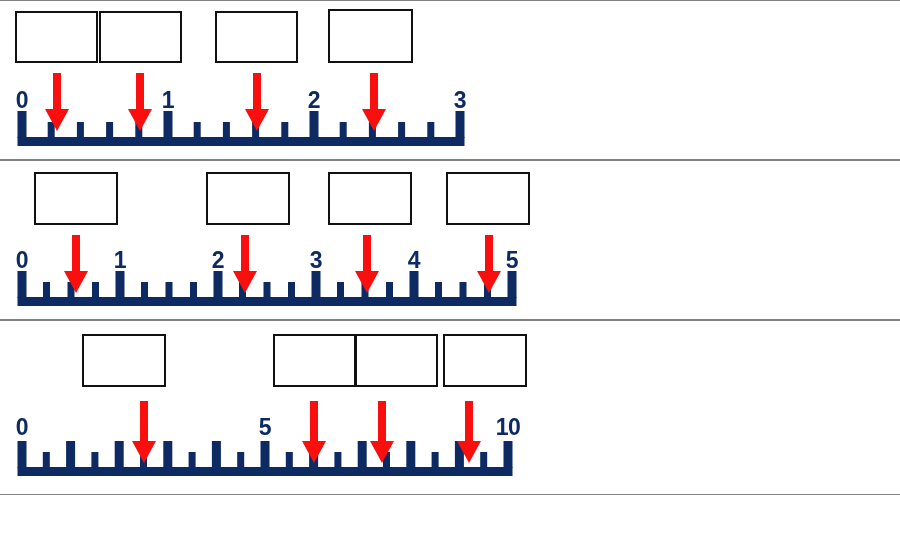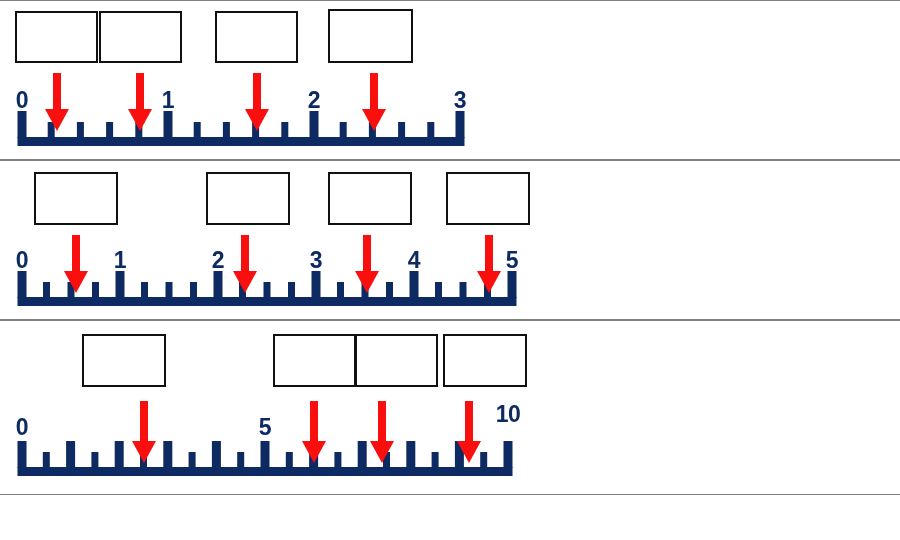--- a/index.html
+++ b/index.html
@@ -202,21 +202,21 @@
           <rect x="357.7" y="120" width="9" height="27" fill="#0d2a63"></rect>
           <rect x="383" y="131" width="7" height="16" fill="#0d2a63"></rect>
           <rect x="406.3" y="120" width="9" height="27" fill="#0d2a63"></rect>
           <rect x="431.6" y="131" width="7" height="16" fill="#0d2a63"></rect>
           <rect x="454.90000000000003" y="120" width="9" height="27" fill="#0d2a63"></rect>
           <rect x="480.2" y="131" width="7" height="16" fill="#0d2a63"></rect>
           <rect x="503.5" y="120" width="9" height="27" fill="#0d2a63"></rect>
         </svg>
         <div class="tick-label" style="left: 22px; top: 95px; color: rgb(13, 42, 99);">0</div>
         <div class="tick-label" style="left: 265px; top: 95px; color: rgb(13, 42, 99);">5</div>
-        <div class="tick-label" style="left: 508px; top: 82px; color: rgb(13, 42, 99);">10</div>
+        <div class="tick-label" style="left: 508px; top: 95px; color: rgb(13, 42, 99);">10</div>
       </div>
       <div class="answer-box" style="left: 82px; top: 13px; width: 84px; height: 53px; border-color: rgb(17, 17, 17);"></div>
       <div class="answer-box" style="left: 273px; top: 13px; width: 83px; height: 53px; border-color: rgb(17, 17, 17);"></div>
       <div class="answer-box" style="left: 355px; top: 13px; width: 83px; height: 53px; border-color: rgb(17, 17, 17);"></div>
       <div class="answer-box" style="left: 443px; top: 13px; width: 84px; height: 53px; border-color: rgb(17, 17, 17);"></div>
       <div class="arrow" style="left: 130.5px; top: 80px;">
         <svg width="26" height="62" viewBox="0 0 26 62">
           <rect x="9" y="0" width="8" height="42" fill="#fa0f0f"></rect>
           <polygon points="13,62 1,40 25,40" fill="#fa0f0f"></polygon>
         </svg>

